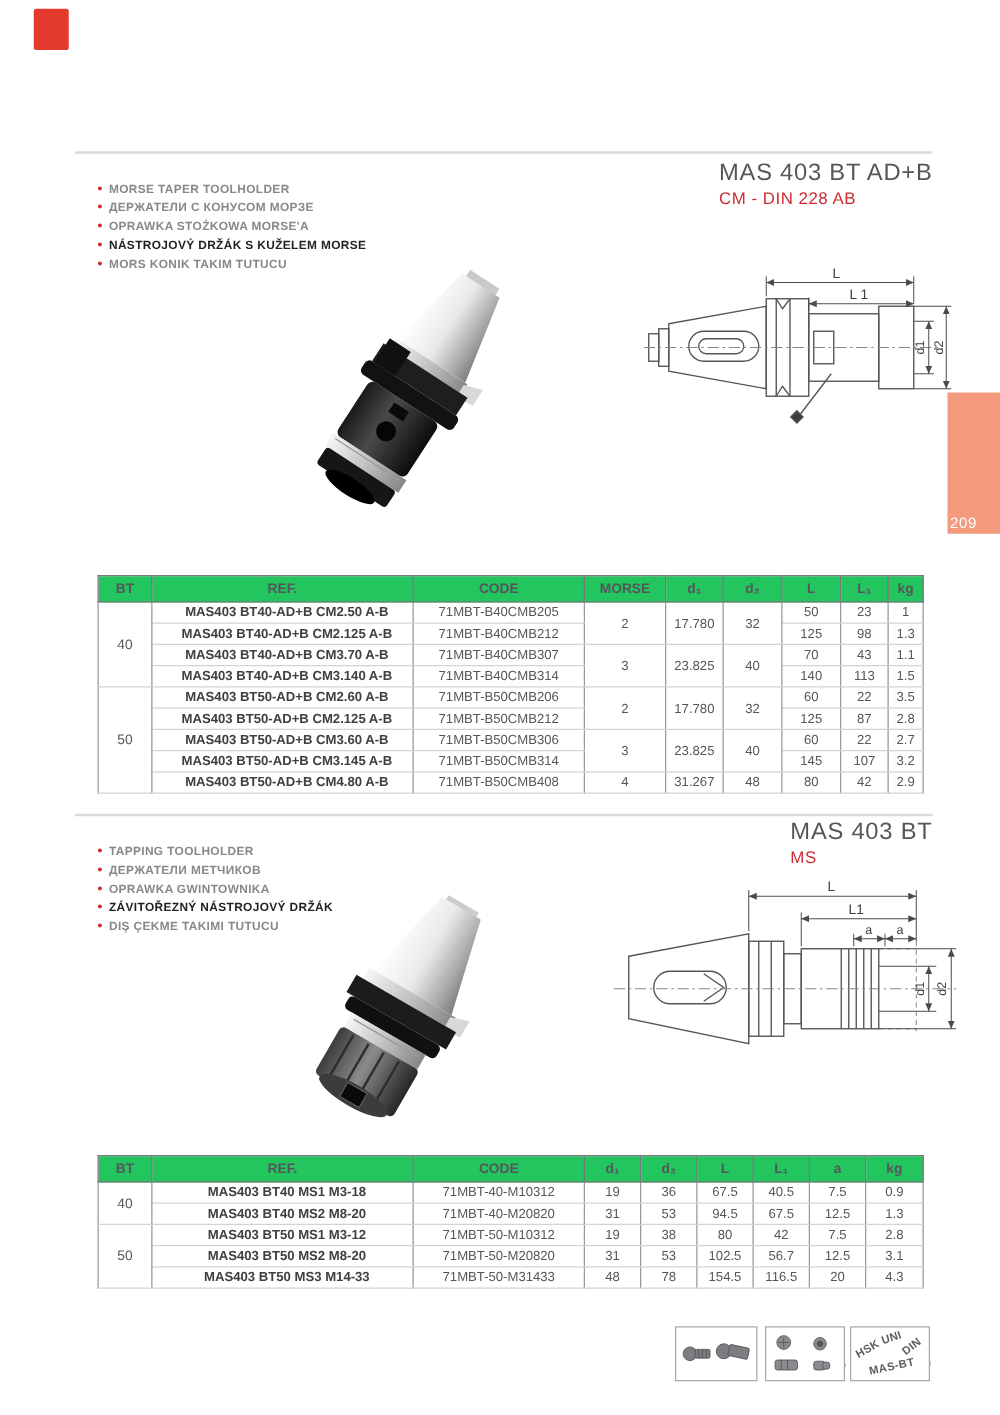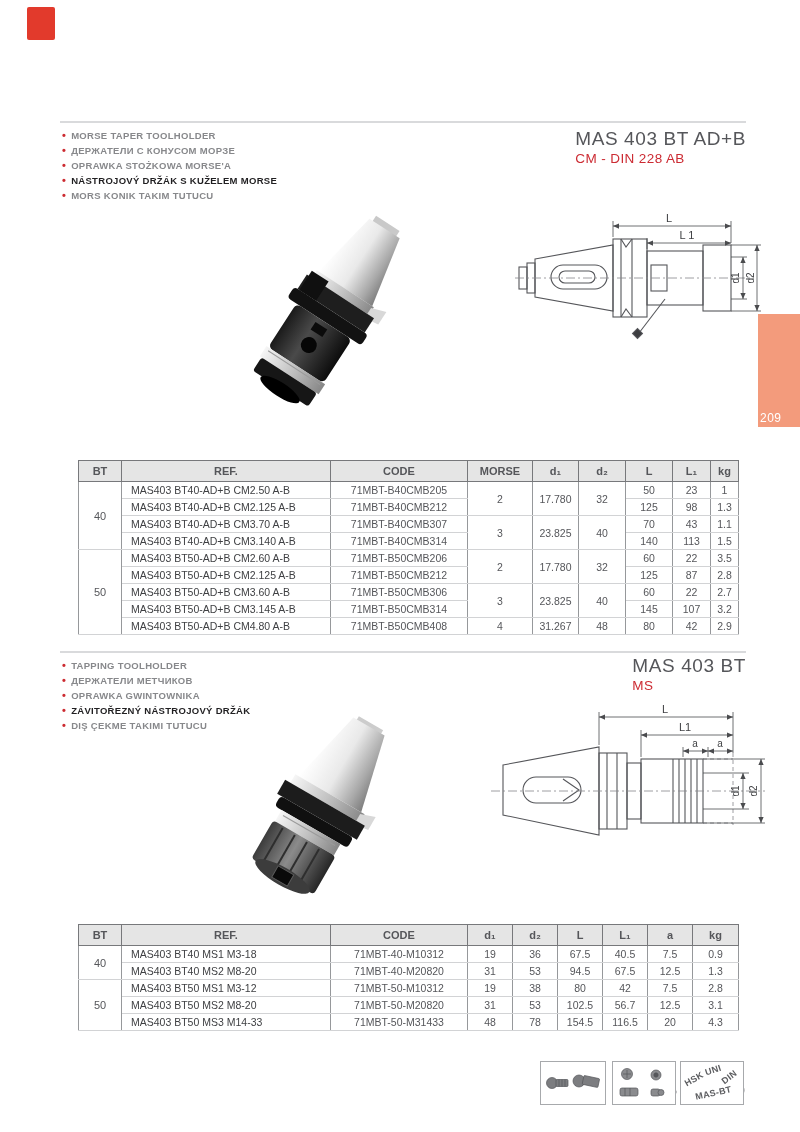--- a/index.html
+++ b/index.html
@@ -1,37 +1,37 @@
 <!DOCTYPE html>
 <html><head>
 <meta charset="utf-8">
 <style>
   html,body{margin:0;padding:0;background:#fff;}
   .page{position:relative;width:800px;height:1132px;background:#fff;overflow:hidden;
         font-family:"Liberation Sans",sans-serif;color:#55565a;}
   .corner-mark{position:absolute;left:27px;top:7px;width:28px;height:33px;background:#e23a2c;border-radius:2px;}
   .rule{position:absolute;left:60px;width:686px;height:2px;background:#d9dadc;}
-  .bullets{position:absolute;left:62px;margin:0;padding:0;list-style:none;}
+  .bullets{position:absolute;left:62px;margin:16px;padding:0;list-style:none;}
   .bullets li{font-size:9.5px;font-weight:bold;color:#87888b;line-height:15px;letter-spacing:.3px;white-space:nowrap;}
   .bullets li::before{content:"•";color:#cc2a30;margin-right:5px;font-size:11px;}
   .bullets li.dark{color:#201f21;}
   .titles{position:absolute;text-align:left;}
   .title{font-size:19px;color:#55565a;letter-spacing:.6px;line-height:22px;}
   .subtitle{font-size:13.5px;color:#cc2b33;letter-spacing:.4px;line-height:17px;}
   .photo,.drawing{position:absolute;}
   .page-tab{position:absolute;left:758px;top:314px;width:42px;height:113px;background:#f39b7c;}
   .page-tab .num{position:absolute;left:2px;bottom:2px;font-size:12px;color:#fff;letter-spacing:.5px;}
   .tablewrap{position:absolute;left:78px;width:660px;}
   table.spec{border-collapse:collapse;table-layout:fixed;width:660px;}
-  table.spec th{background:#e5e5e5;border:1px solid #77787b;font-size:11px;font-weight:bold;
+  table.spec th{background:#22c55e;border:1px solid #77787b;font-size:11px;font-weight:bold;
       color:#55565a;height:20px;padding:0;}
   table.spec td{border-left:1px solid #96989b;border-right:1px solid #96989b;
       border-top:1px solid #d2d3d5;border-bottom:1px solid #d2d3d5;
       font-size:10.5px;text-align:center;height:16px;padding:0 2px;color:#55565a;white-space:nowrap;overflow:hidden;}
-  table.spec td.ref{text-align:left;font-weight:normal;color:#3f4043;padding-left:9px;}
+  table.spec td.ref{text-align:center;font-weight:bold;color:#3f4043;padding-left:9px;}
   table.spec td.bt{font-size:11px;}
   table.spec tbody{border-top:1.5px solid #77787b;border-bottom:1.5px solid #77787b;}
   table.spec{border:1.5px solid #77787b;}
   .footer-num{position:absolute;font-size:12.5px;color:#55565a;width:64px;text-align:right;margin-top:41px;}
   .ref-box{position:absolute;border:1px solid #a7a9ac;background:#fff;}
   .ref-box svg{display:block;}
   .ref-labels span{position:absolute;font-size:9px;font-weight:bold;color:#5c5d60;letter-spacing:.3px;}
   svg text{font-family:"Liberation Sans",sans-serif;}
 </style>
 </head>

